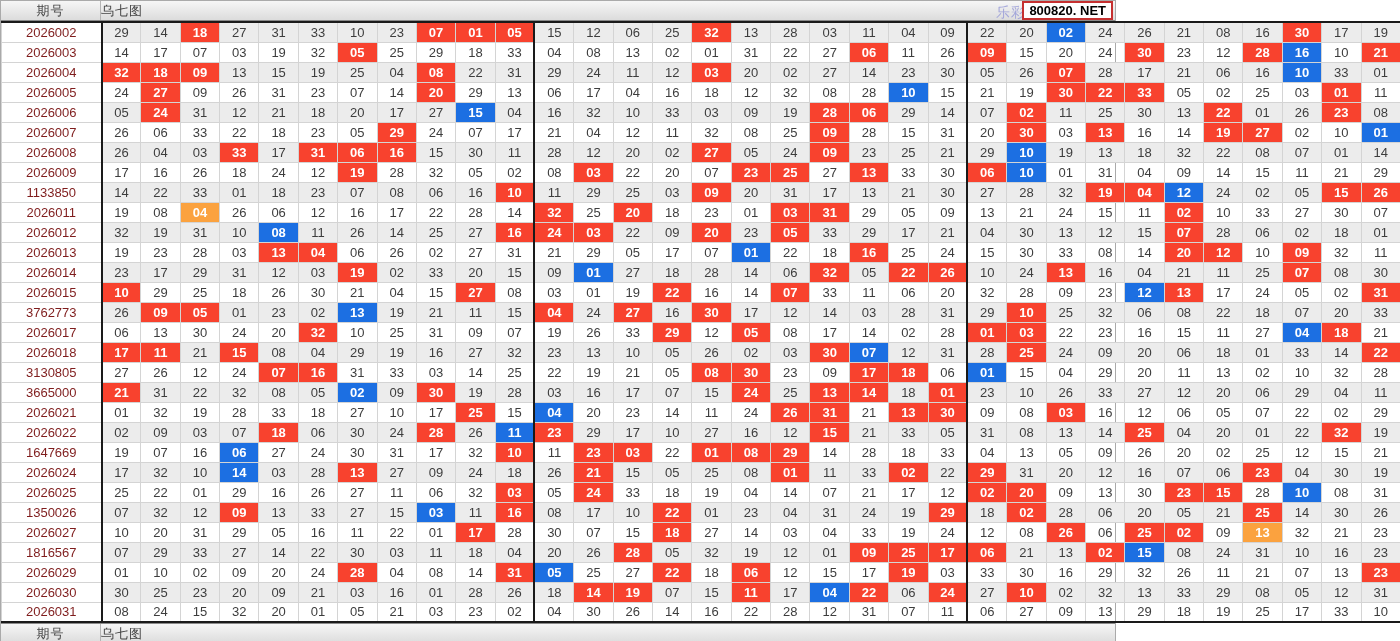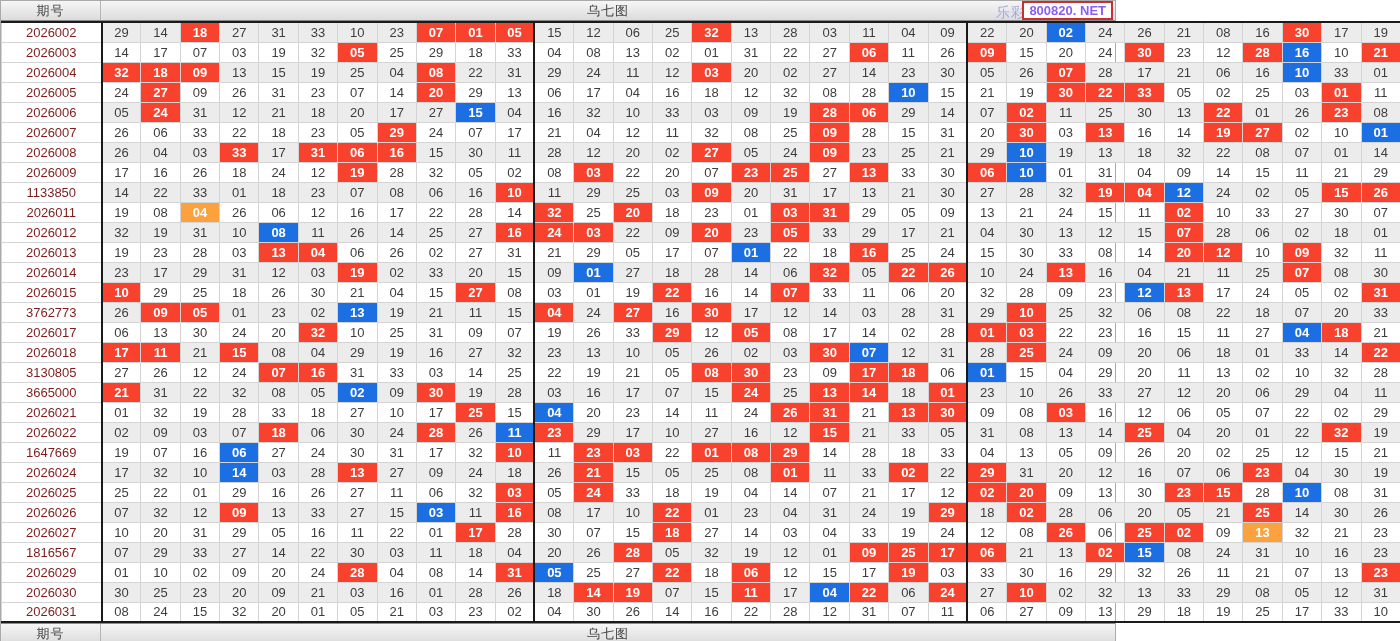--- a/index.html
+++ b/index.html
@@ -1,25 +1,25 @@
 <!DOCTYPE html>
 <html style="--red: #f8422e; --blue: #1c6fe2; --orange: #fba23f;"><head>
 <meta charset="utf-8">
 <style>
   html,body{margin:0;padding:0;background:#fff;}
   body{width:1400px;height:641px;overflow:hidden;font-family:"Liberation Sans","DejaVu Sans",sans-serif;}
   .wrap{width:1116px;height:641px;box-sizing:border-box;border:1px solid #aaa;background:#fff;position:relative;}
   
   .bar{display:flex;height:20px;line-height:20px;background:linear-gradient(#f6f6f6,#dcdcdc);font-size:13px;color:#444;position:relative;box-sizing:border-box;}
   .bar .period-head{width:100px;text-align:center;border-right:1px solid #b5b5b5;box-sizing:border-box;letter-spacing:1px;}
-  .bar .center-head{flex:1;text-align:center;letter-spacing:1px;}
+  .bar .center-head{flex:1;letter-spacing:1px;}
   .bar.top{border-bottom:1px solid #8a8a8a;}
   .bar.bottom{border-top:1px solid #8a8a8a;height:20px;}
   .site-label{position:absolute;top:1px;right:74px;font-size:14px;color:#a3a6da;letter-spacing:1px;z-index:1;}
-  .badge{position:absolute;top:0;right:2px;z-index:2;background:#fff;border:2px solid #c53030;color:#8b5cf6;font-weight:bold;font-size:13px;line-height:15px;padding:0 5px;}
+  .badge{position:absolute;top:0;right:2px;z-index:2;background:#fff;border:2px solid #c53030;color:#000000;font-weight:bold;font-size:13px;line-height:15px;padding:0 5px;}
   
   table{width:1400px;table-layout:fixed;border-collapse:collapse;border-top:2px solid #1a1a1a;border-bottom:2px solid #1a1a1a;}
   col.pcol{width:100px;}
   td{height:20px;padding:0;text-align:center;vertical-align:middle;font-size:13px;color:#3d3d3d;border:1px solid #d4d4d4;overflow:hidden;white-space:nowrap;box-sizing:border-box;}
   td.period{background:#fff;color:#7f1d1d;border-right:2px solid #1a1a1a;}
   tr.alt td{background:#ececec;}
   tr td.period{background:#fff;}
   td.gstart{border-left:2px solid #1a1a1a;}
   td.r{background:var(--red,#f8422e);color:#fff;font-weight:bold;}
   td.b{background:var(--blue,#1c6fe2);color:#fff;font-weight:bold;}
@@ -902,21 +902,21 @@
           <td>13</td>
           <td>30</td>
           <td class="r">23</td>
           <td class="r">15</td>
           <td>28</td>
           <td class="b">10</td>
           <td>08</td>
           <td>31</td>
         </tr>
         <tr class="alt">
-          <td class="period">2026026</td>
+          <td class="period">1350026</td>
           <td>07</td>
           <td>32</td>
           <td>12</td>
           <td class="r">09</td>
           <td>13</td>
           <td>33</td>
           <td>27</td>
           <td>15</td>
           <td class="b">03</td>
           <td>11</td>

